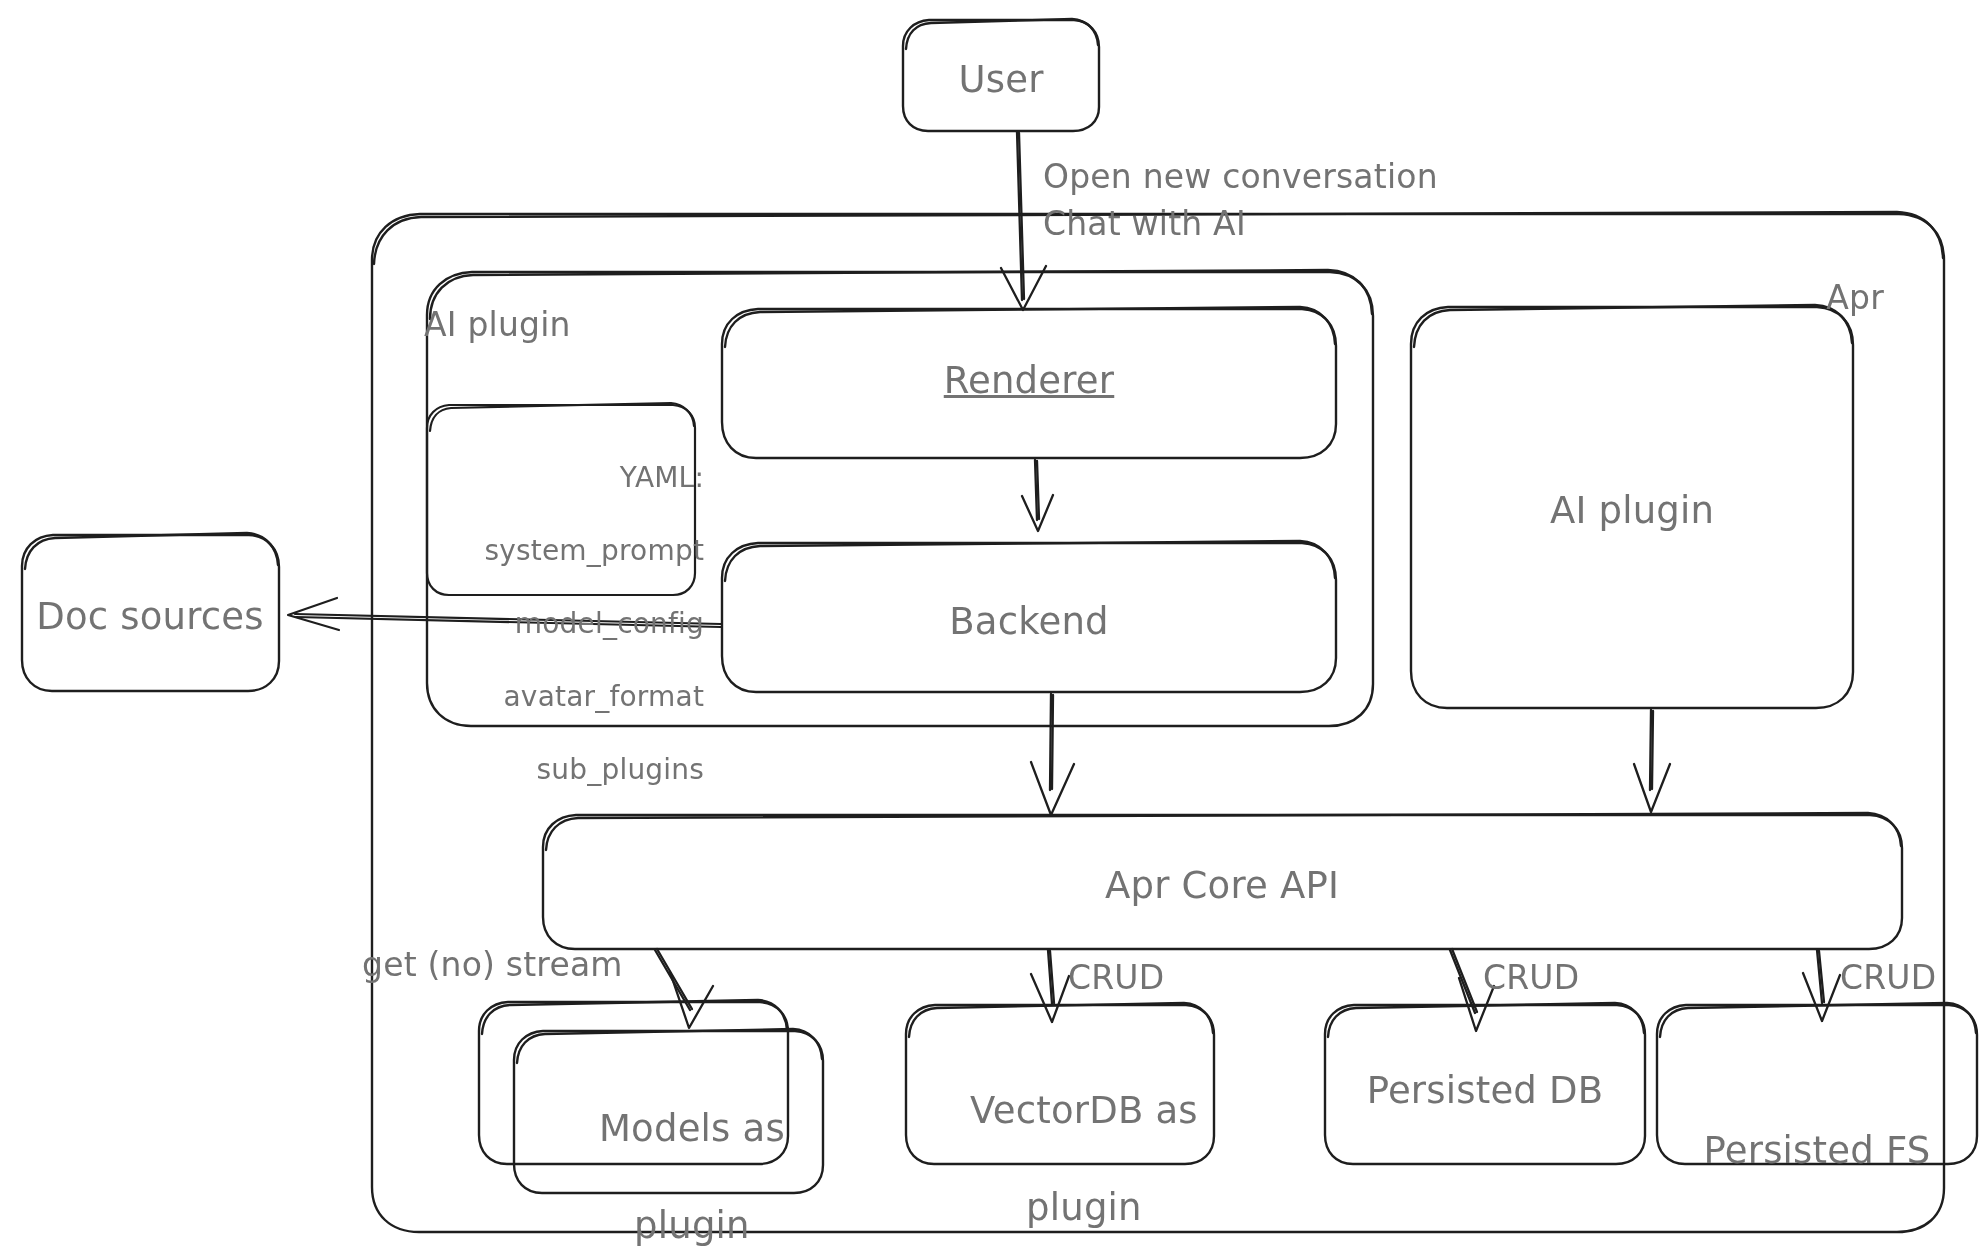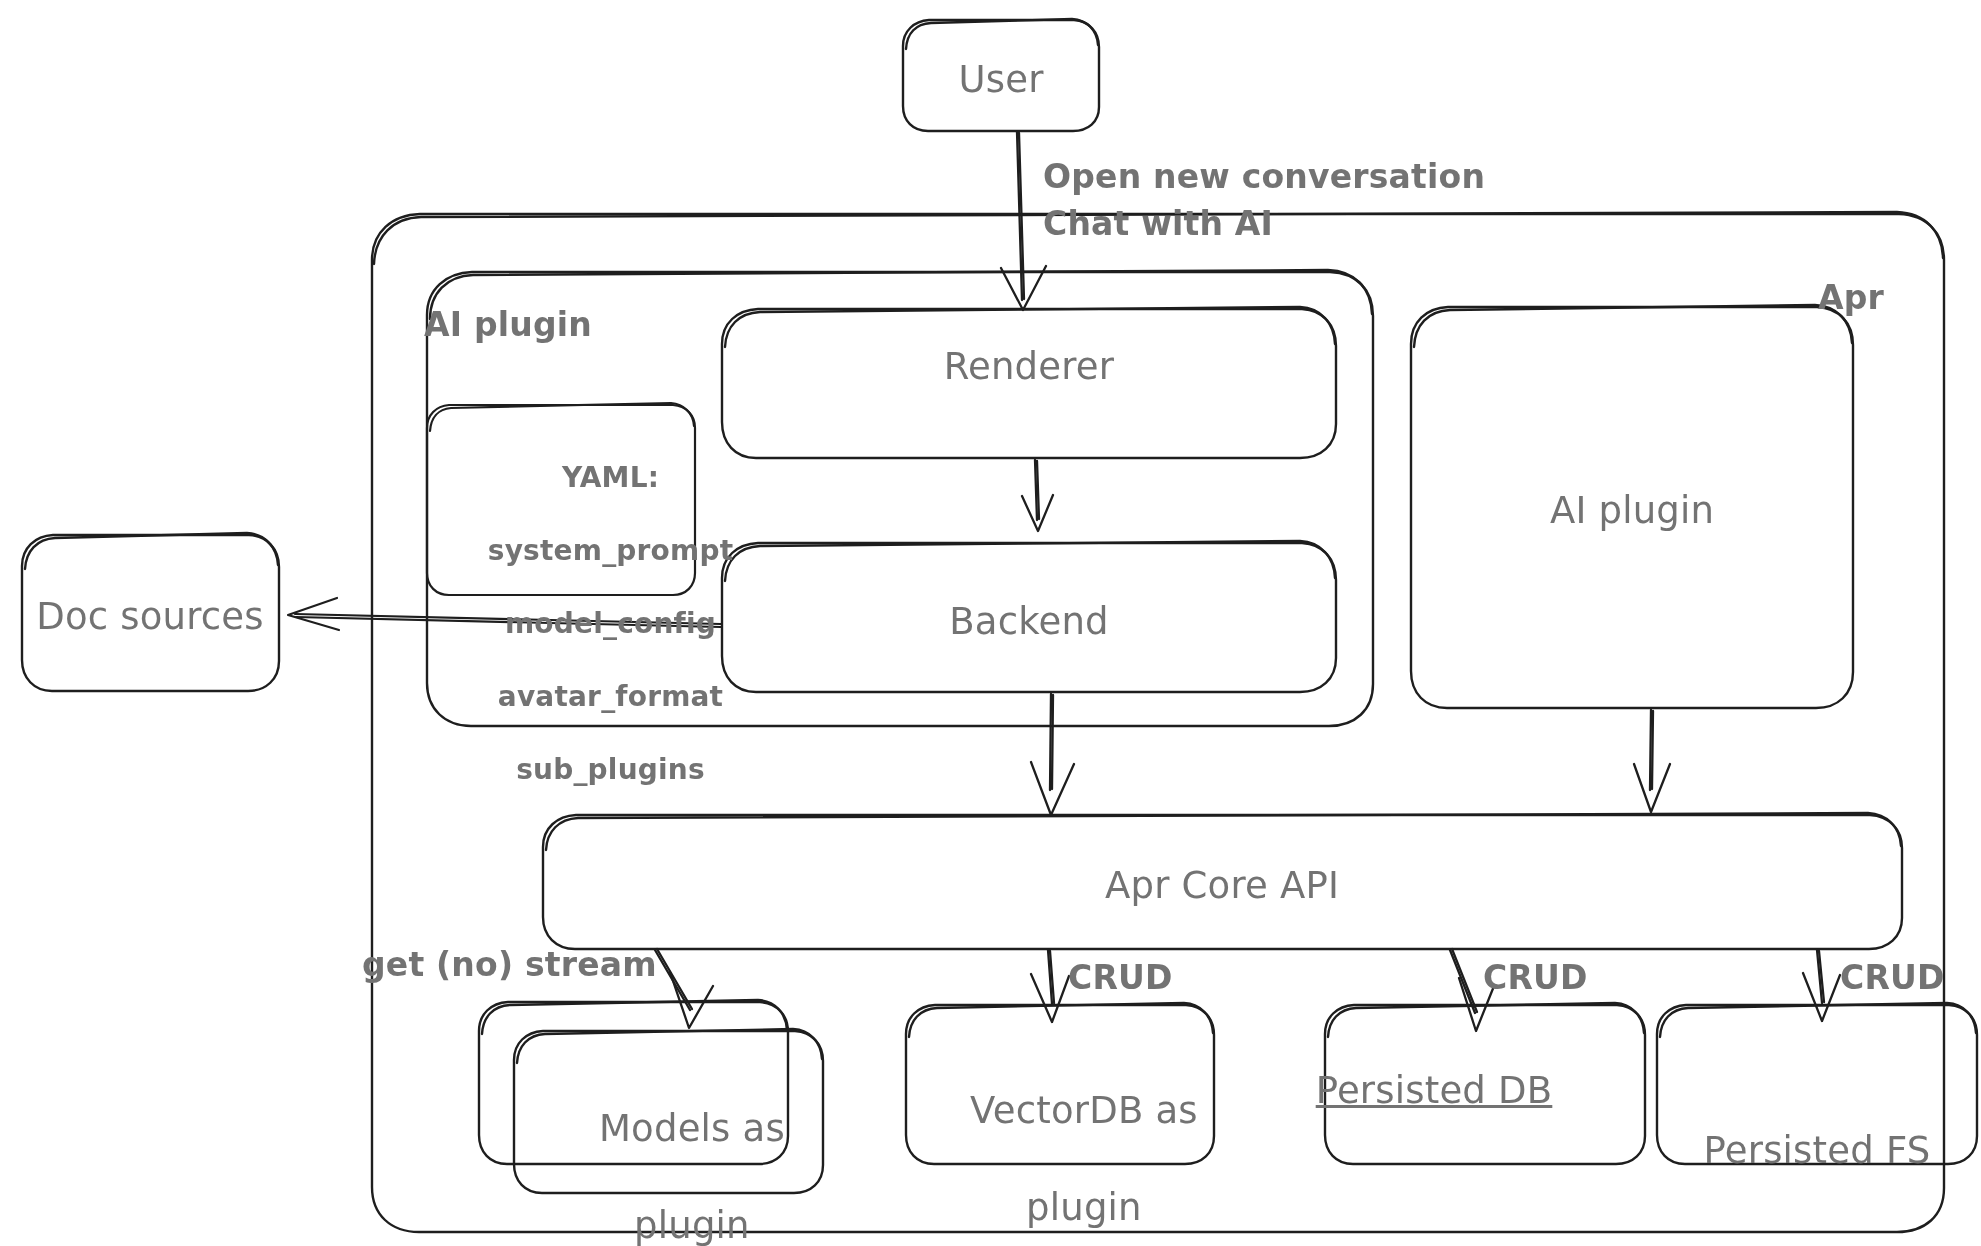--- a/index.html
+++ b/index.html
@@ -26,21 +26,21 @@
   }
   .lbl {
     position: absolute;
     color: #737373;
     font-family: "DejaVu Sans", sans-serif;
     line-height: 1.24;
     white-space: pre;
     letter-spacing: 0.2px;
   }
   .c { text-align: center; transform: translateX(-50%); }
-  .l { text-align: center; font-weight: bold; }
+  .l { text-align: right; }
   .node-label { font-size: 37px; }
   .node-label-2 { font-size: 37px; line-height: 1.32; }
   .group-label { font-size: 33px; }
   .edge-label { font-size: 33px; }
   .yaml-label { font-size: 28px; line-height: 1.30; }
 </style>
 </head>
 <body>
 
 <div id="canvas">
@@ -199,41 +199,41 @@
 
     </g>
   </svg>
 
   <div class="lbl group-label l" style="left:1884px; top:278px; transform:translateX(-100%);">Apr</div>
 
   <div class="lbl group-label l" style="left:424px; top:305px;">AI plugin</div>
 
   <div class="lbl node-label c" style="left:1001px; top:57px;">User</div>
 
-  <div class="lbl node-label c" style="left:1029px; top:344px;">Renderer</div>
+  <div class="lbl node-label c" style="left:1029px; top:358px;text-decoration:underline;">Renderer</div>
 
   <div class="lbl node-label c" style="left:1029px; top:599px;">Backend</div>
 
   <div class="lbl node-label c" style="left:1632px; top:488px;">AI plugin</div>
 
   <div class="lbl node-label c" style="left:150px; top:594px;text-align:right;">Doc sources</div>
 
   <div class="lbl node-label c" style="left:1222px; top:863px;">Apr Core API</div>
 
   <div class="lbl node-label-2 c" style="left:668px; top:1056px;">
     <span>Models as</span><br>
     <span>plugin</span>
   </div>
 
   <div class="lbl node-label-2 c" style="left:1060px; top:1038px;">
     <span>VectorDB as</span><br>
     <span>plugin</span>
   </div>
 
-  <div class="lbl node-label c" style="left:1434px; top:1068px;text-decoration:underline;">Persisted DB</div>
+  <div class="lbl node-label c" style="left:1485px; top:1068px;">Persisted DB</div>
 
   <div class="lbl node-label c" style="left:1817px; top:1128px;">Persisted FS</div>
 
   <div class="lbl edge-label l" style="left:1043px; top:157px;">Open new conversation</div>
   <div class="lbl edge-label l" style="left:1043px; top:204px;">Chat with AI</div>
 
   <div class="lbl edge-label l" style="left:362px; top:945px;">get (no) stream</div>
 
   <div class="lbl edge-label l" style="left:1068px; top:958px;">CRUD</div>
 

